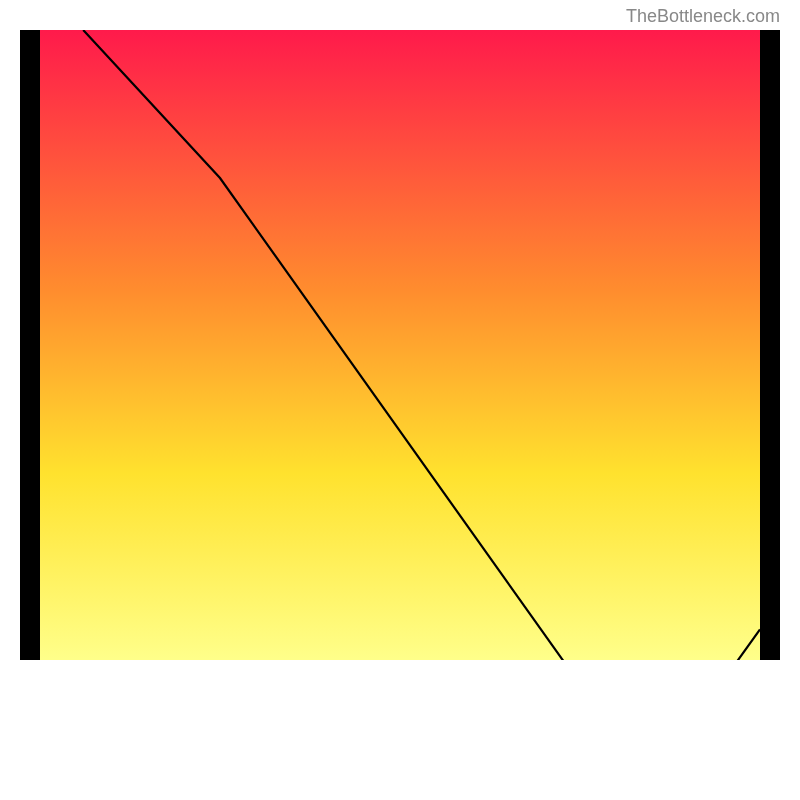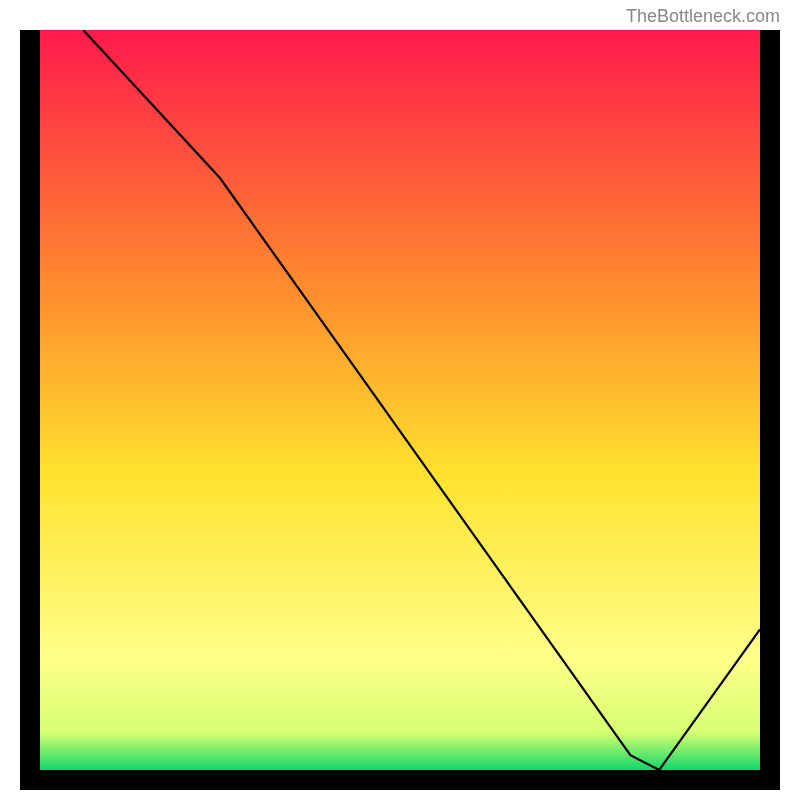--- a/index.html
+++ b/index.html
@@ -3,21 +3,21 @@
 <meta charset="utf-8">
 <style>
   body {
     margin: 0;
     padding: 0;
     background: #ffffff;
     font-family: Arial, sans-serif;
   }
   .container {
     width: 800px;
-    height: 800px;
+    height: 660px;
     position: relative;
   }
   .watermark {
     position: absolute;
     top: 6px;
     right: 20px;
     font-size: 18px;
     color: #888888;
     font-family: Arial, sans-serif;
   }

